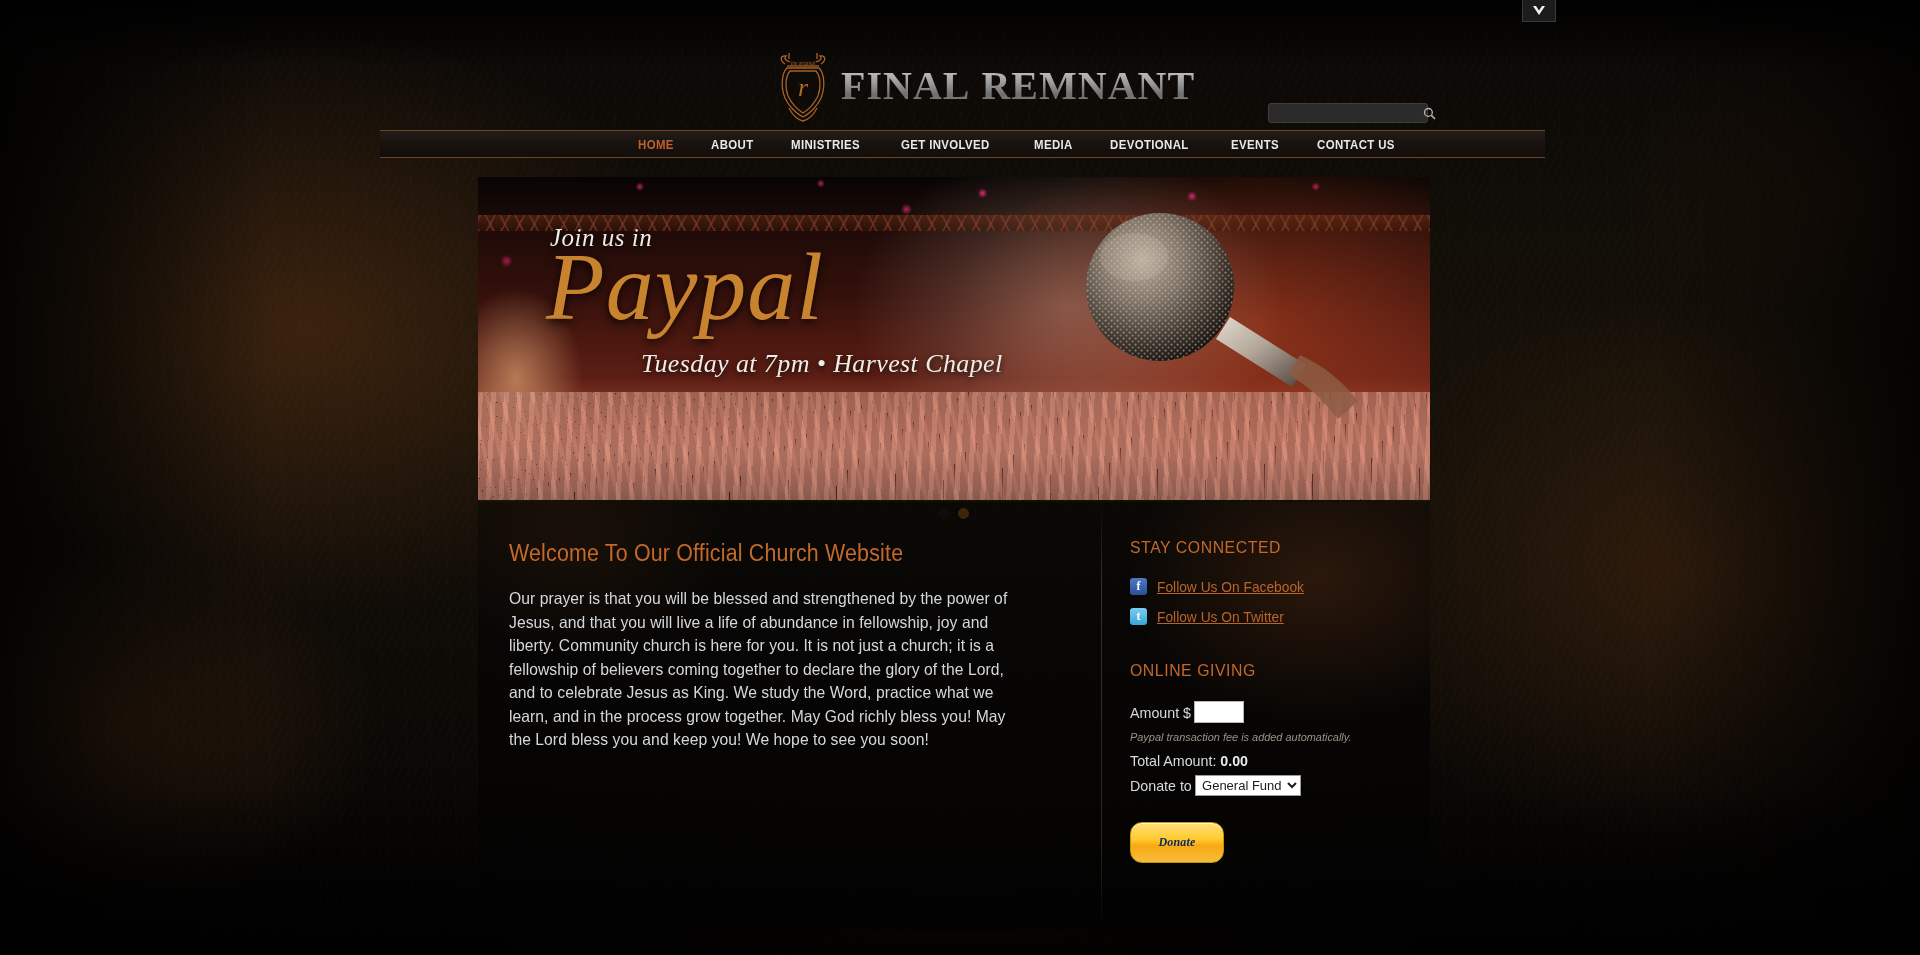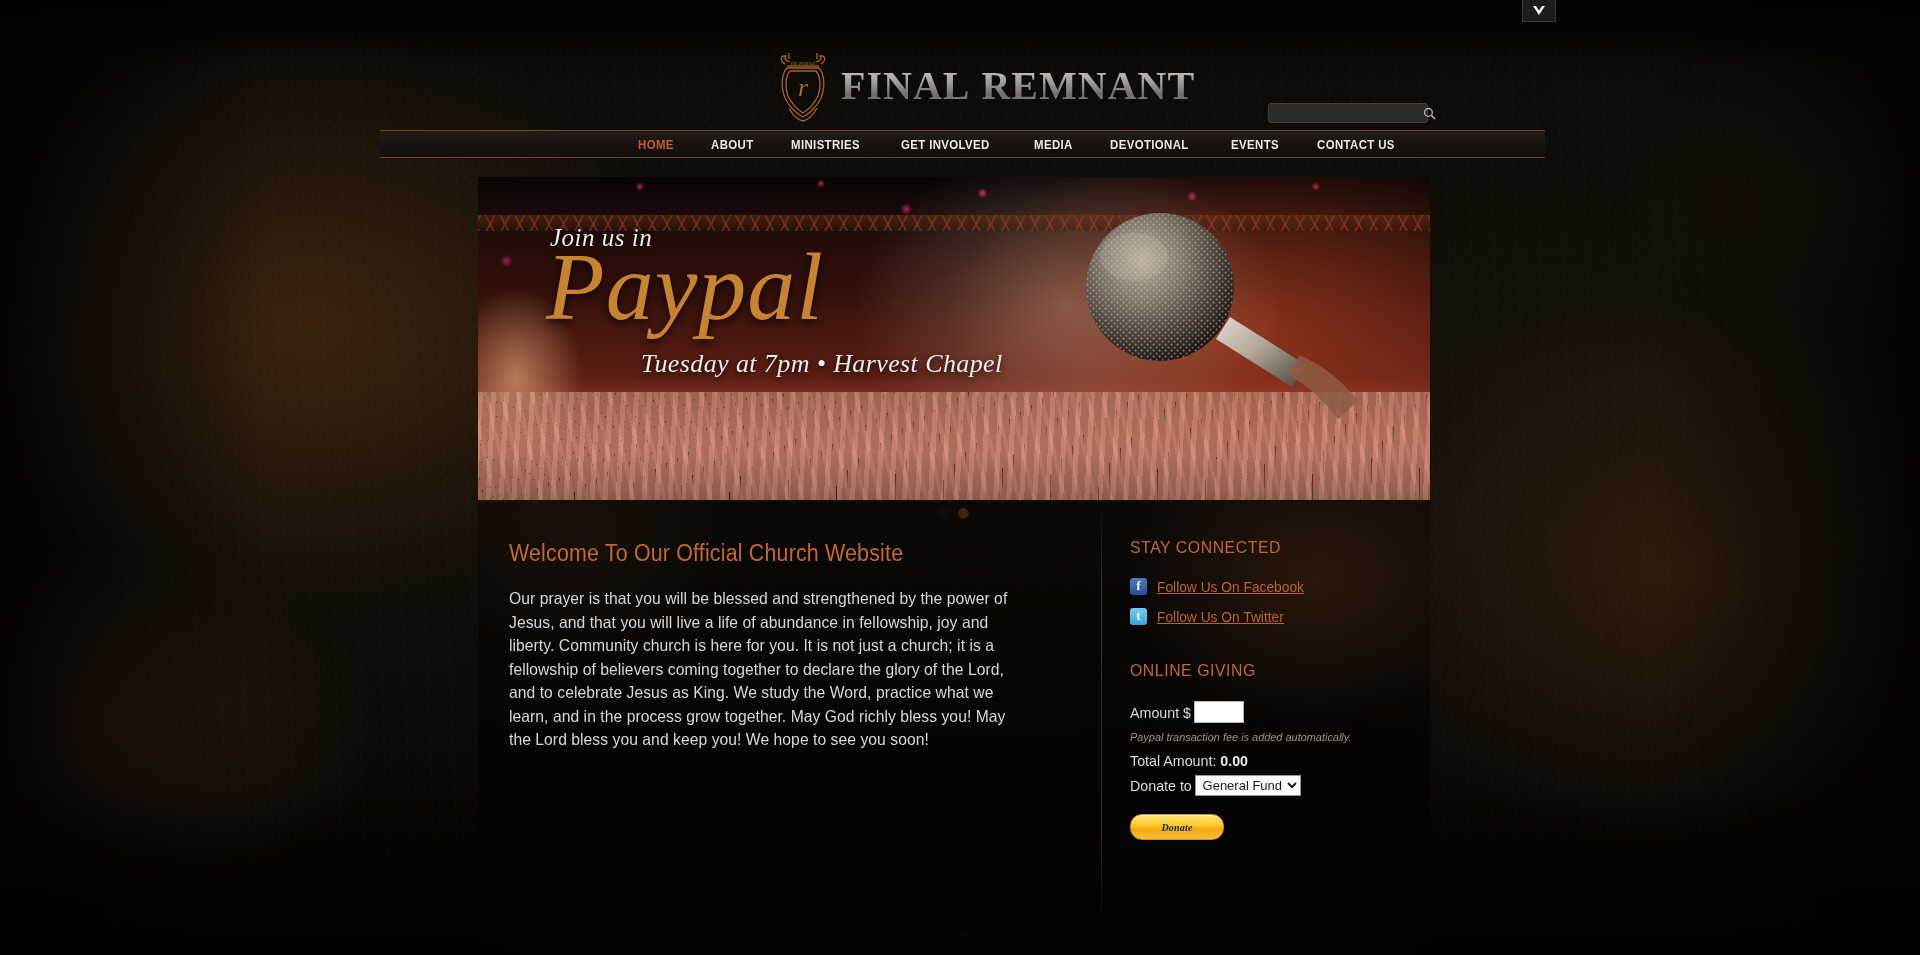--- a/index.html
+++ b/index.html
@@ -396,33 +396,32 @@
   #fund-select {
     height: 21px;
     background: #fff;
     border: 1px solid #9a9a9a;
     font-family: "Liberation Sans Narrow", "Liberation Sans", sans-serif;
     font-size: 13px;
     color: #1a1a1a;
     padding: 0 2px;
     outline: none;
     cursor: pointer;
-    text-align: right;
   }
   #donate-btn {
-    margin-top: 18px;
-    width: 94px; height: 26px;
+    margin-top: 26px;
+    width: 94px; height: 41px;
     border-radius: 12px;
     border: 1px solid #c79700;
     background: linear-gradient(180deg, #ffdf7a 0%, #ffcb2e 42%, #f9a815 58%, #f6bd3c 100%);
     box-shadow: inset 0 1px 0 rgba(255,255,255,.75);
     font-family: "Liberation Serif", serif;
     font-style: italic;
     font-weight: 700;
-    font-size: 10px;
+    font-size: 12px;
     color: #0b2a5e;
     cursor: pointer;
     display: flex; align-items: center; justify-content: center;
     letter-spacing: .2px;
   }
 </style>
 </head>
 <body>
 
 <div id="viewport">

